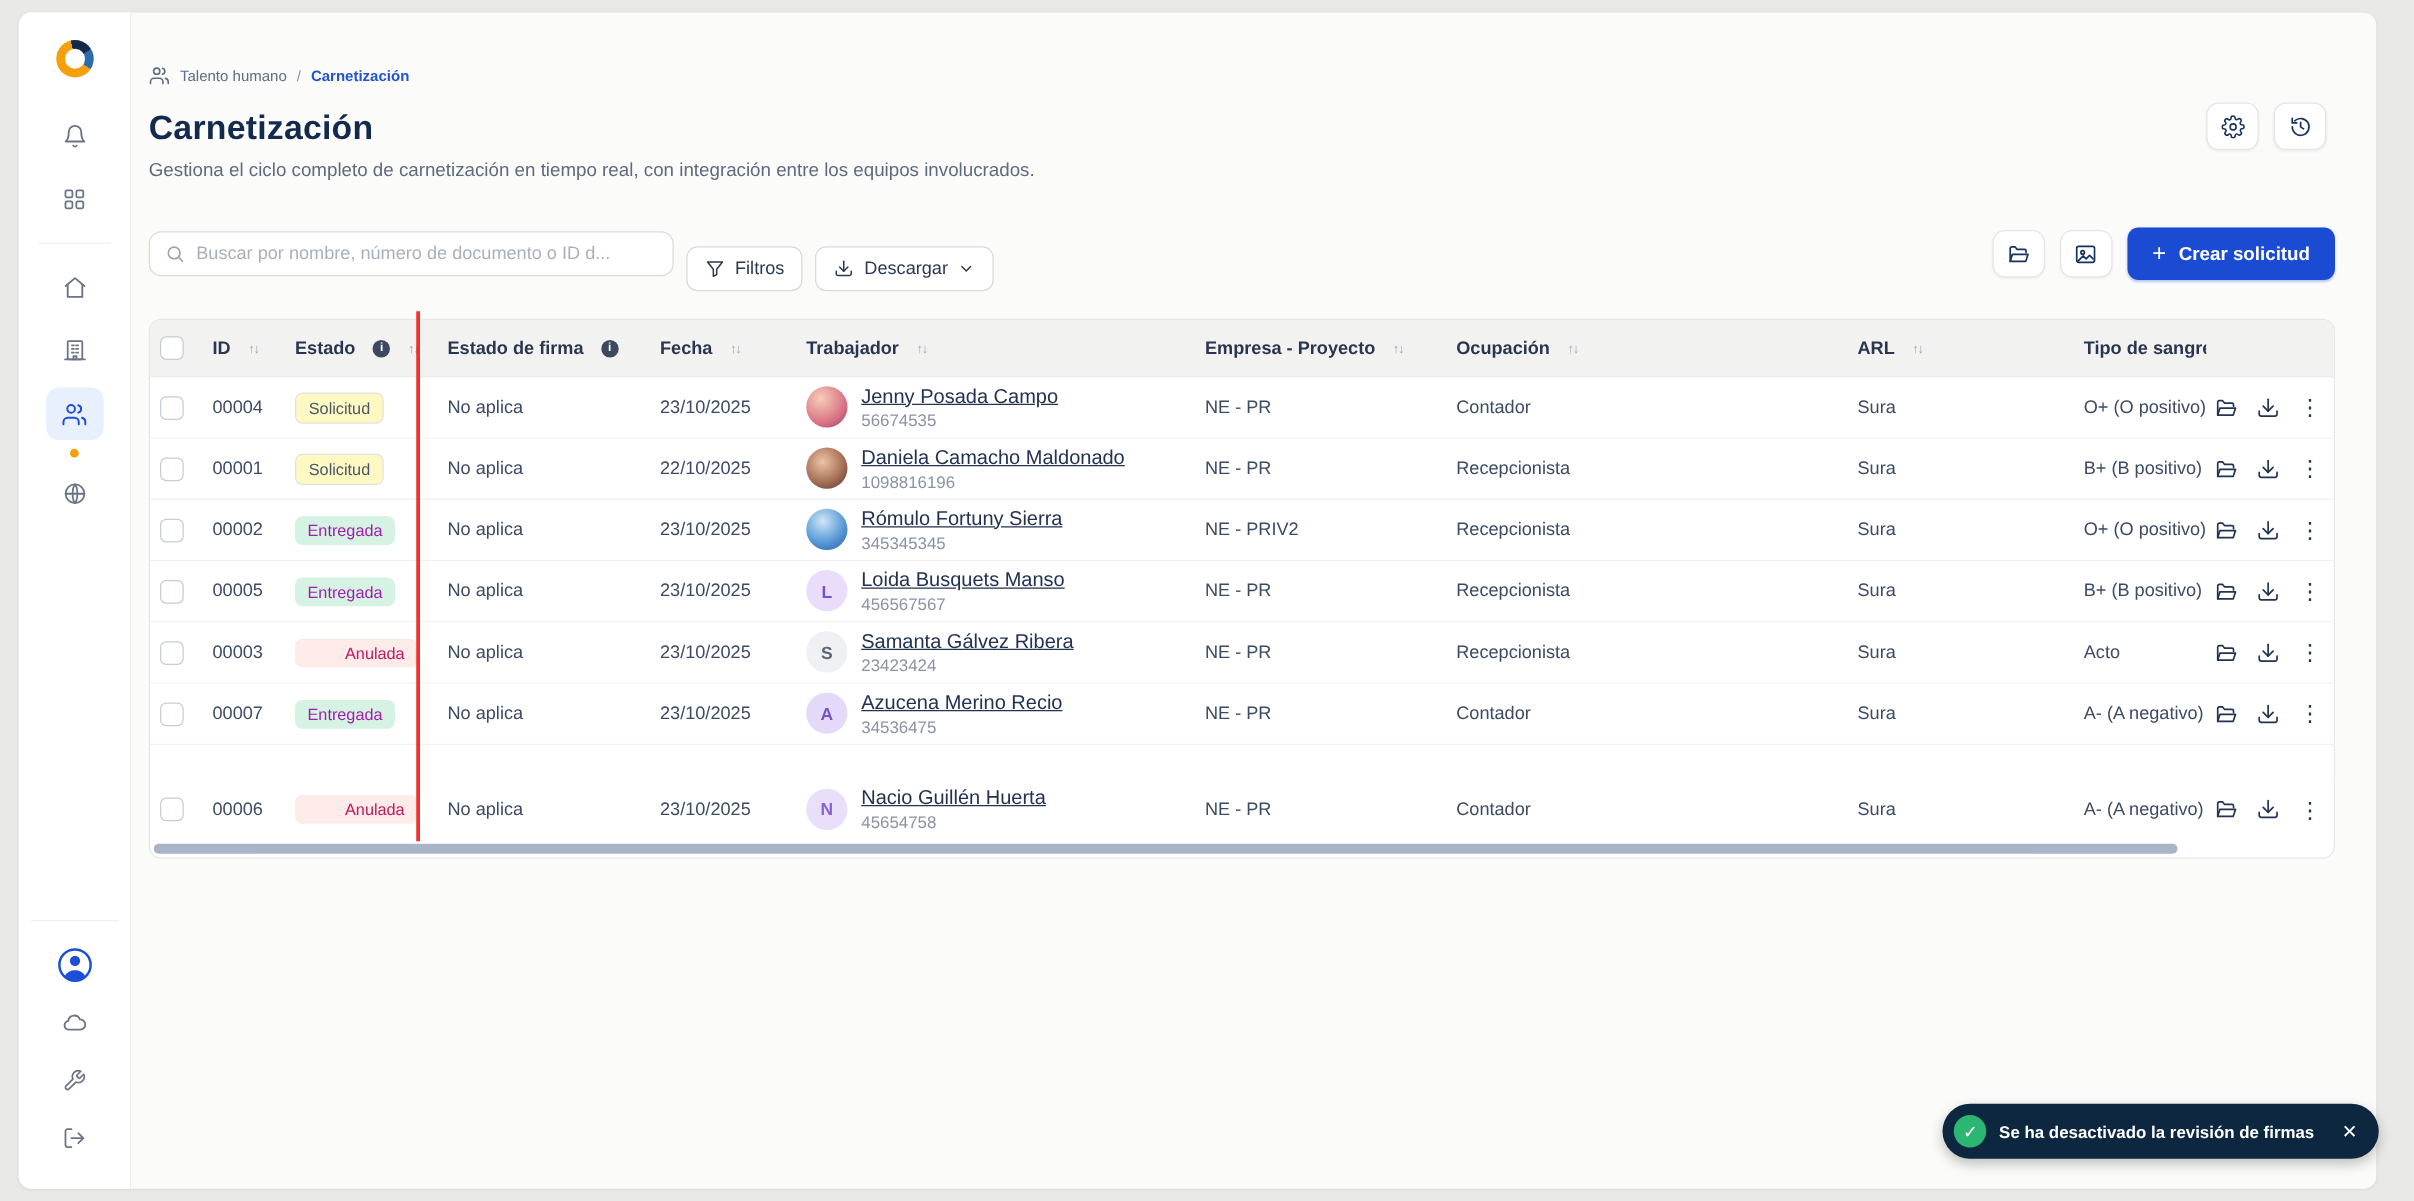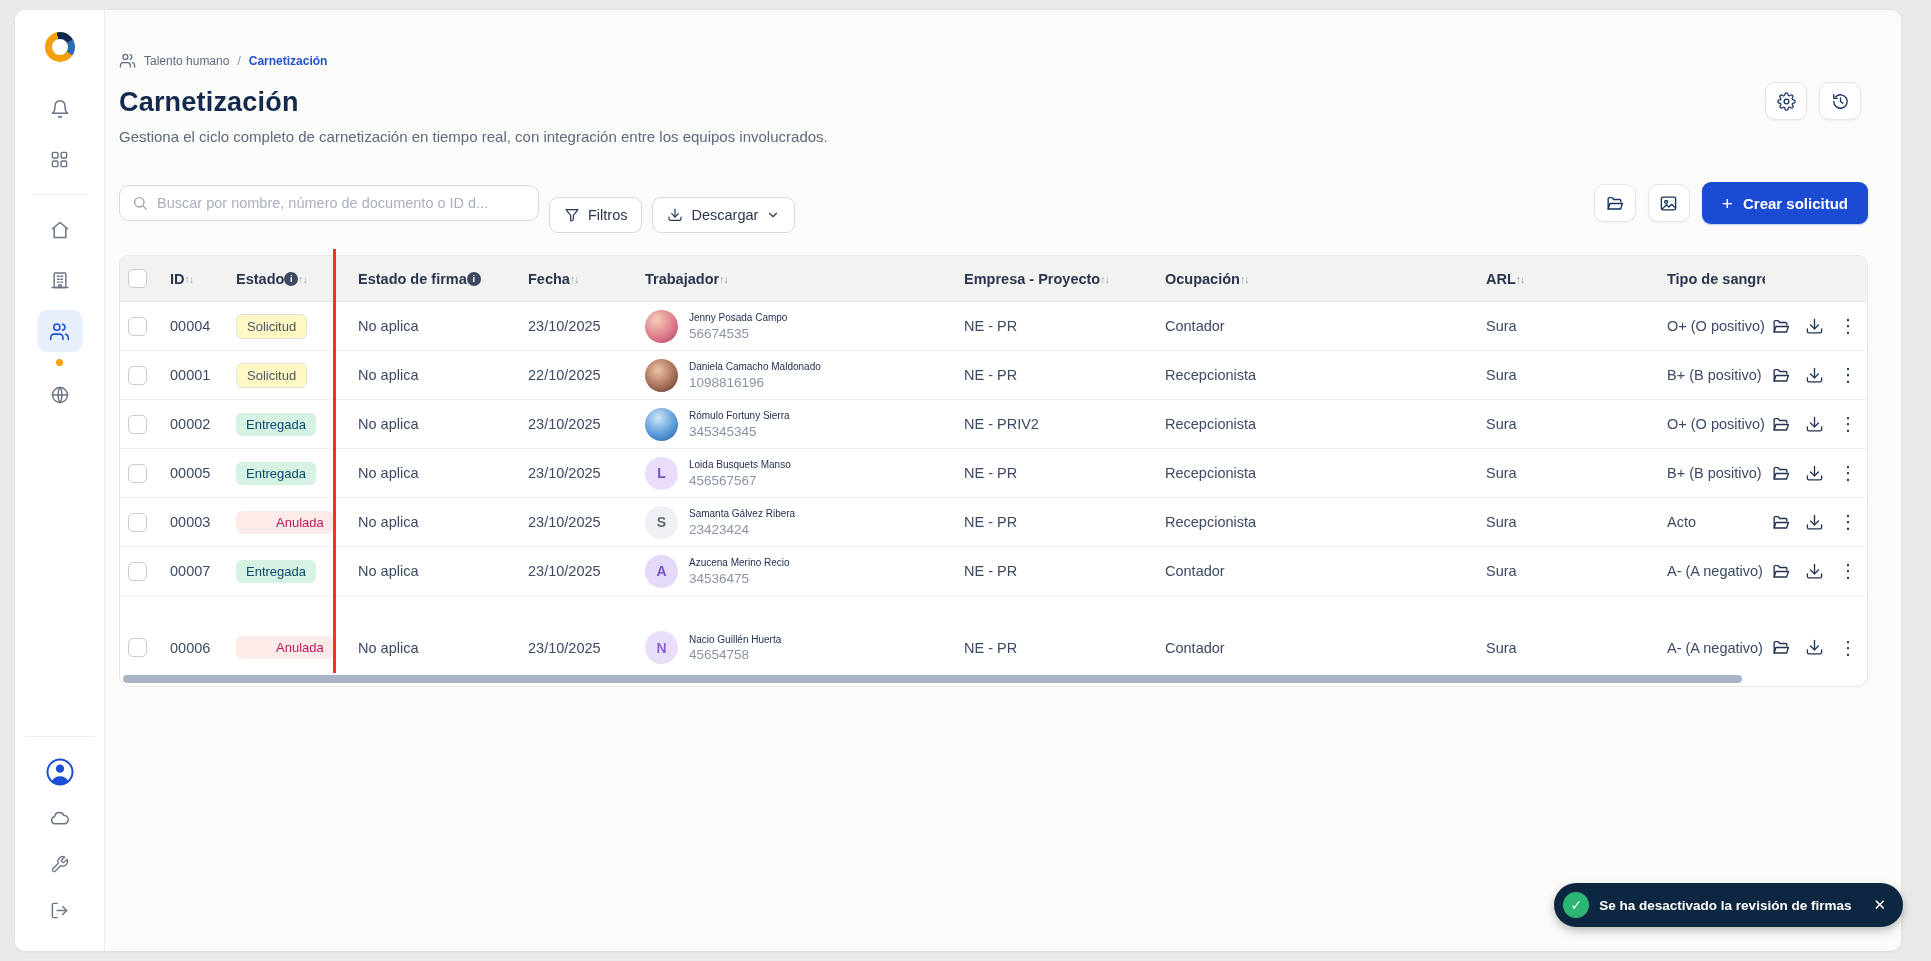--- a/index.html
+++ b/index.html
@@ -76,45 +76,45 @@
     box-shadow:0 1px 2px rgba(27,75,210,.3);
   }
   .btn-primary .plus { font-size:19px; font-weight:400; line-height:1; }
 
   
   .table-zone { position:relative; margin:22px 0 0 6px; width:1749px; }
   .table { background:#fff; border:1px solid #e7e7e5; border-radius:10px; overflow:hidden; }
   .grid-cols { display:grid; grid-template-columns:34px 66px 122px 170px 117px 319px 201px 321px 181px 114px 104px; }
   .thead { background:#f2f2f0; height:46px; border-bottom:1px solid #e7e7e5; }
   .th {
-    display:flex; align-items:center; gap:0; padding:0 6px 0 16px;
+    display:flex; align-items:center; gap:14px; padding:0 6px 0 16px;
     font-size:14.5px; font-weight:700; color:#2a3550; white-space:nowrap; overflow:hidden;
   }
   .th.col-select { justify-content:center; padding:0; overflow:visible; }
   .sort-ic { font-size:10.5px; color:#9aa6b8; letter-spacing:-1px; font-weight:400; flex-shrink:0; }
   .info-ic {
     width:14px; height:14px; border-radius:50%; background:#3d4961; color:#fff;
     font-size:9.5px; font-weight:700; display:inline-flex; align-items:center; justify-content:center;
     flex-shrink:0; font-style:normal;
   }
   .row { height:49px; border-bottom:1px solid #f0f0ee; background:#fff; }
   .row:last-child { border-bottom:0;margin-top:27px; }
   .td { display:flex; align-items:center; padding:0 4px 0 16px; font-size:14.5px; color:#3c4a63; white-space:nowrap; }
   .td.col-select { justify-content:center; padding:0; }
   .cb { width:19px; height:19px; border:1.6px solid #c7ccd5; border-radius:5px; background:#fff; display:inline-block; }
   .badge { font-size:13px; padding:4px 10px; border-radius:6px; }
   .badge.gray  { background:#fef9c3; color:#4a5568; border:1px solid #e1e1df; }
-  .badge.green { background:#d5f2e2; color:#0c4a6e; }
+  .badge.green { background:#d5f2e2; color:#a21caf; }
   .badge.red   { background:#fdebea; color:#be185d;padding-left:40px; }
   .worker { display:flex; align-items:center; gap:11px; }
   .avatar {
     width:33px; height:33px; border-radius:50%; flex-shrink:0;
     display:flex; align-items:center; justify-content:center; font-size:14px; font-weight:700;
   }
-  .wname { font-size:10px; color:#233252; line-height:1.15; }
+  .wname { font-size:16px; color:#233252; line-height:1.15;text-decoration:underline; }
   .wdoc { font-size:13.5px; color:#8a93a4; margin-top:3px; line-height:1; }
   .actions { display:flex; align-items:center; gap:15px; color:#223353; padding-left:6px; }
   .act { display:inline-flex; align-items:center; cursor:pointer; }
   .act.kebab { font-size:18px; line-height:1; color:#223353; }
   .hscroll { height:8px; margin:3px; position:relative; }
   .hthumb { position:absolute; left:0; top:0; height:8px; width:93%; background:#a9b4c6; border-radius:6px; }
   .red-line { position:absolute; left:214px; top:-6px; width:3px; height:424px; background:#f3302c; z-index:5; }
 
   
   .toast {

